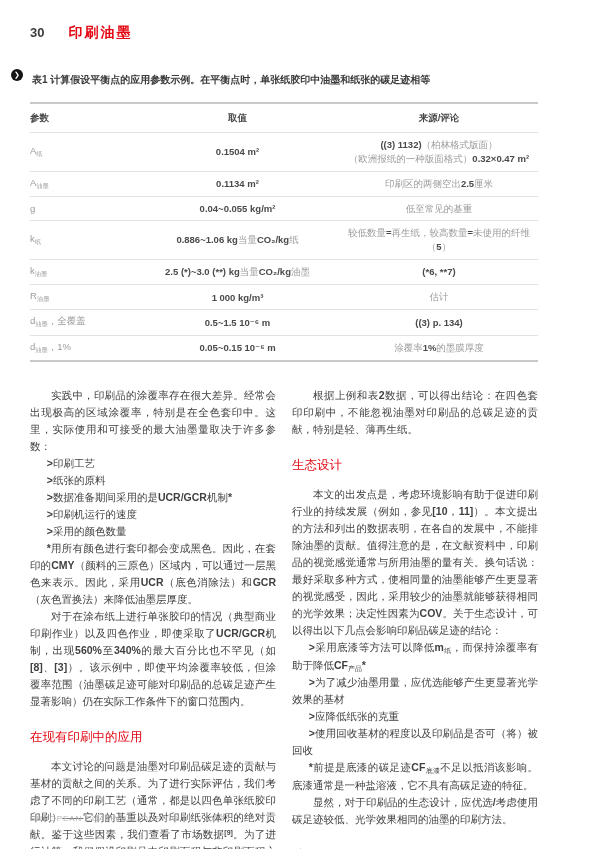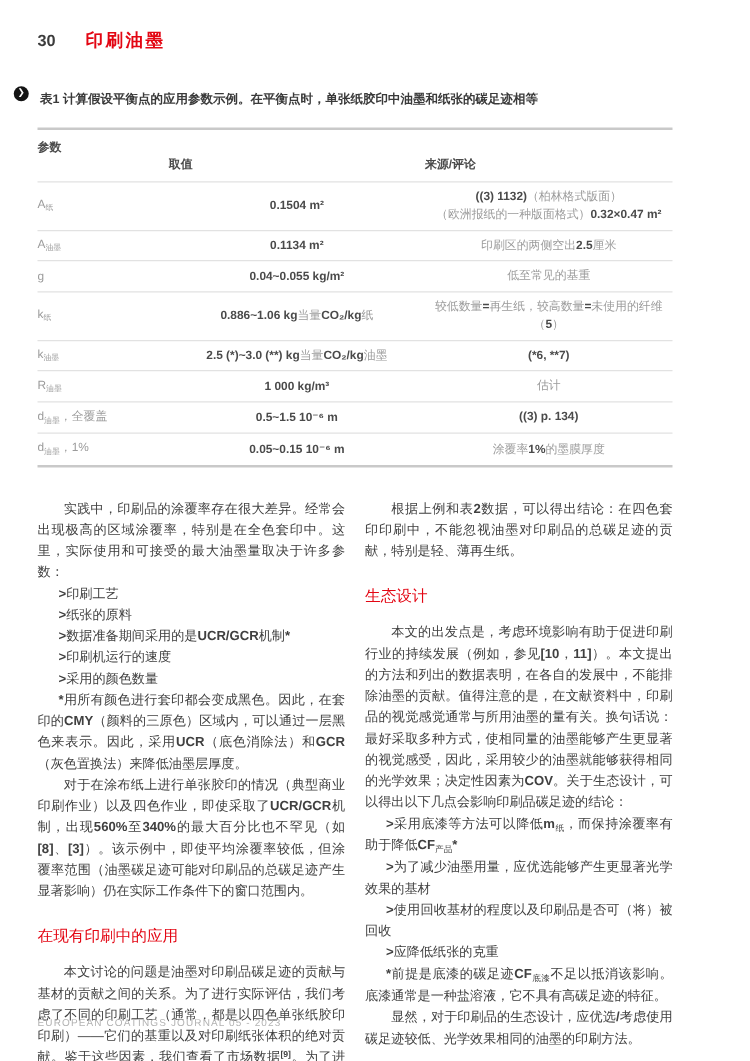--- a/index.html
+++ b/index.html
@@ -11,21 +11,21 @@
   .hdr{display:flex;align-items:baseline;gap:24px;padding-top:24px;}
   .pagenum{font-size:13px;font-weight:bold;color:#3c3c3c;}
   .htitle{font-size:14px;font-weight:bold;color:var(--red);letter-spacing:2px;}
   .caption-row{position:relative;margin-top:27px;padding-left:2px;}
   .cap-icon{position:absolute;left:-19px;top:0px;width:12px;height:12px;border-radius:50%;
             background:#141414;color:#fff;font-size:7px;line-height:12px;text-align:center;font-weight:bold;}
   .tcaption{font-size:10px;font-weight:bold;color:#3a3a3a;}
   .tbl{margin-top:15px;border-top:2px solid #c9c9c9;border-bottom:2px solid #c9c9c9;font-size:9.5px;}
   .thead{display:grid;grid-template-columns:105px 205px 1fr;padding:8px 0 7px;
          border-bottom:1px solid #e2e2e2;font-weight:bold;color:var(--tdark);}
-  .thead .c2,.thead .c3{text-align:left;margin-top:13px;}
+  .thead .c2,.thead .c3{text-align:center;}
   .trow{display:grid;grid-template-columns:105px 205px 1fr;align-items:center;
         border-bottom:1px solid #e2e2e2;padding:5px 0;}
   .trow:last-child{border-bottom:none;}
   .tcell.param{color:var(--tgray);}
   .tcell.value,.tcell.source{text-align:center;}
   .tcell.source{white-space:pre-line;line-height:1.45;}
   .tc{color:var(--tgray);}
   .tl{color:var(--tdark);font-weight:bold;}
   .sub{font-size:0.66em;vertical-align:-0.35em;}
   .sup{font-size:0.66em;vertical-align:0.5em;font-weight:bold;}
@@ -117,22 +117,22 @@
           <div class="para">对于在涂布纸上进行单张胶印的情况（典型商业印刷作业）以及四色作业，即使采取了<span class="lb">UCR/GCR</span>机制，出现<span class="lb">560%</span>至<span class="lb">340%</span>的最大百分比也不罕见（如<span class="lb">[8]</span>、<span class="lb">[3]</span>）。该示例中，即使平均涂覆率较低，但涂覆率范围（油墨碳足迹可能对印刷品的总碳足迹产生显著影响）仍在实际工作条件下的窗口范围内。</div>
           <div class="col-heading">在现有印刷中的应用</div>
           <div class="para">本文讨论的问题是油墨对印刷品碳足迹的贡献与基材的贡献之间的关系。为了进行实际评估，我们考虑了不同的印刷工艺（通常，都是以四色单张纸胶印印刷）——它们的基重以及对印刷纸张体积的绝对贡献。鉴于这些因素，我们查看了市场数据<span class="sup">[9]</span>。为了进行计算，我们假设印刷品中印刷面积与非印刷面积之间的比例与上例中的比例相同（这可能导致实际出现更高的平衡涂覆率）。</div>
         </div>
       <div class="col">
           <div class="para">根据上例和表<span class="lb">2</span>数据，可以得出结论：在四色套印印刷中，不能忽视油墨对印刷品的总碳足迹的贡献，特别是轻、薄再生纸。</div>
           <div class="col-heading">生态设计</div>
           <div class="para">本文的出发点是，考虑环境影响有助于促进印刷行业的持续发展（例如，参见<span class="lb">[10</span>，<span class="lb">11]</span>）。本文提出的方法和列出的数据表明，在各自的发展中，不能排除油墨的贡献。值得注意的是，在文献资料中，印刷品的视觉感觉通常与所用油墨的量有关。换句话说：最好采取多种方式，使相同量的油墨能够产生更显著的视觉感受，因此，采用较少的油墨就能够获得相同的光学效果；决定性因素为<span class="lb">COV</span>。关于生态设计，可以得出以下几点会影响印刷品碳足迹的结论：</div>
           <div class="bullet"><span class="lb">&gt;</span>采用底漆等方法可以降低<span class="lb">m</span><span class="sub">纸</span>，而保持涂覆率有助于降低<span class="lb">CF</span><span class="sub">产品</span><span class="lb">*</span></div>
           <div class="bullet"><span class="lb">&gt;</span>为了减少油墨用量，应优选能够产生更显著光学效果的基材</div>
+          <div class="bullet"><span class="lb">&gt;</span>应降低纸张的克重</div>
           <div class="bullet"><span class="lb">&gt;</span>使用回收基材的程度以及印刷品是否可（将）被回收</div>
-          <div class="bullet"><span class="lb">&gt;</span>应降低纸张的克重</div>
           <div class="fn"><span class="lb">*</span>前提是底漆的碳足迹<span class="lb">CF</span><span class="sub">底漆</span>不足以抵消该影响。底漆通常是一种盐溶液，它不具有高碳足迹的特征。</div>
           <div class="para">显然，对于印刷品的生态设计，应优选<span class="lb">/</span>考虑使用碳足迹较低、光学效果相同的油墨的印刷方法。</div>
           <div class="col-heading">结论</div>
         </div>
     </div>
   </div>
 
   <div class="footer">EUROPEAN COATINGS JOURNAL 05 - 2023</div>
 </div>
 

